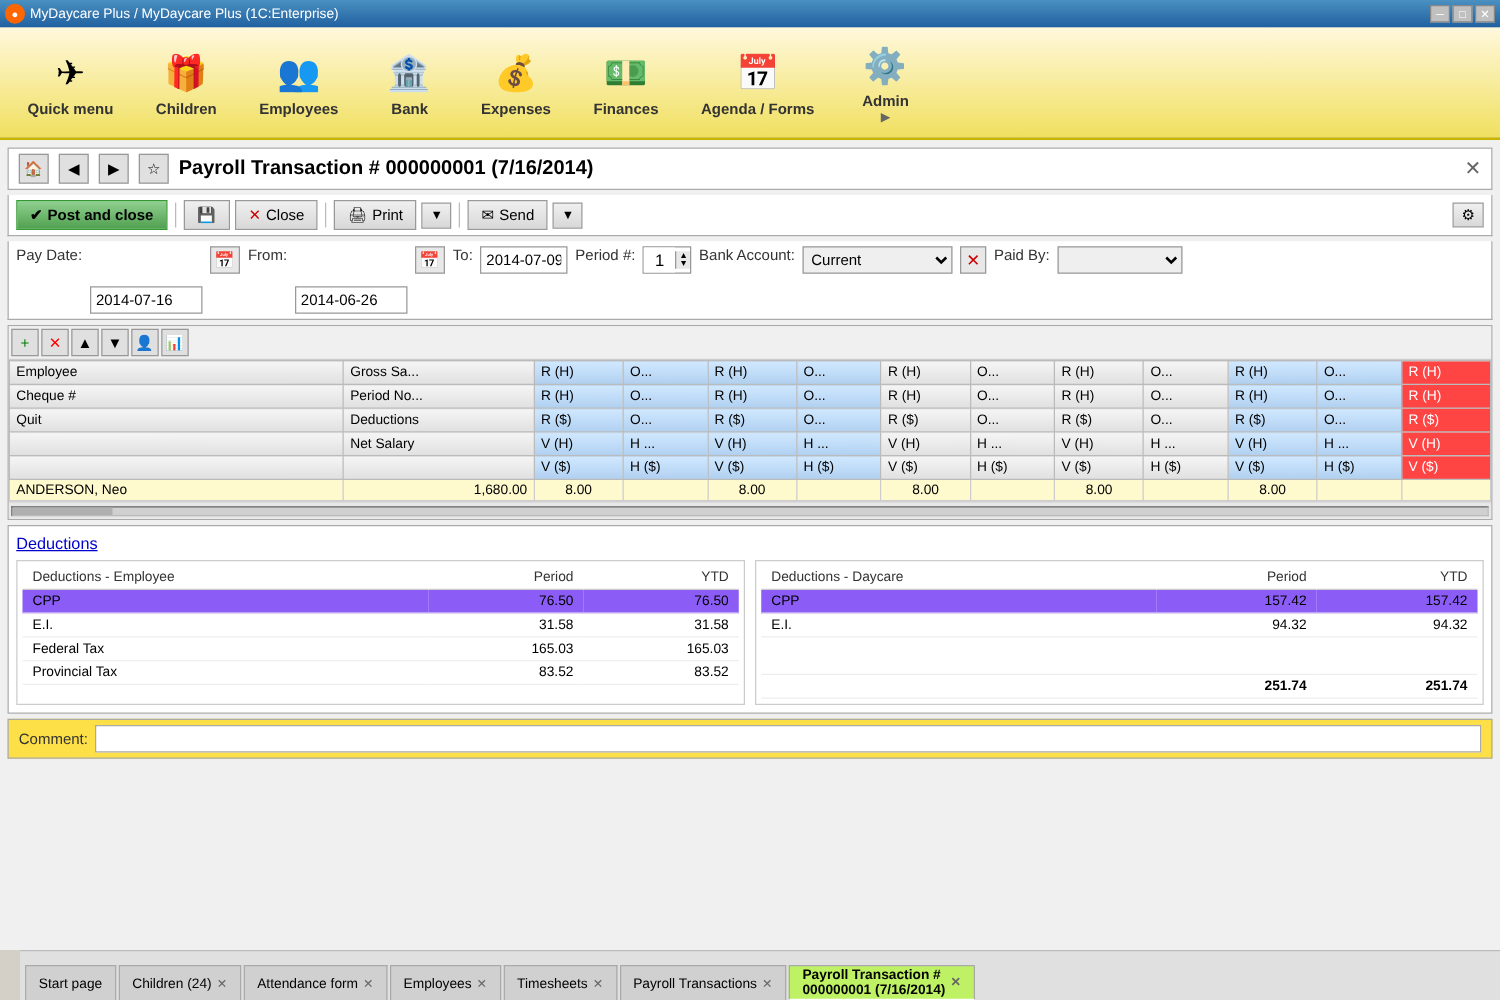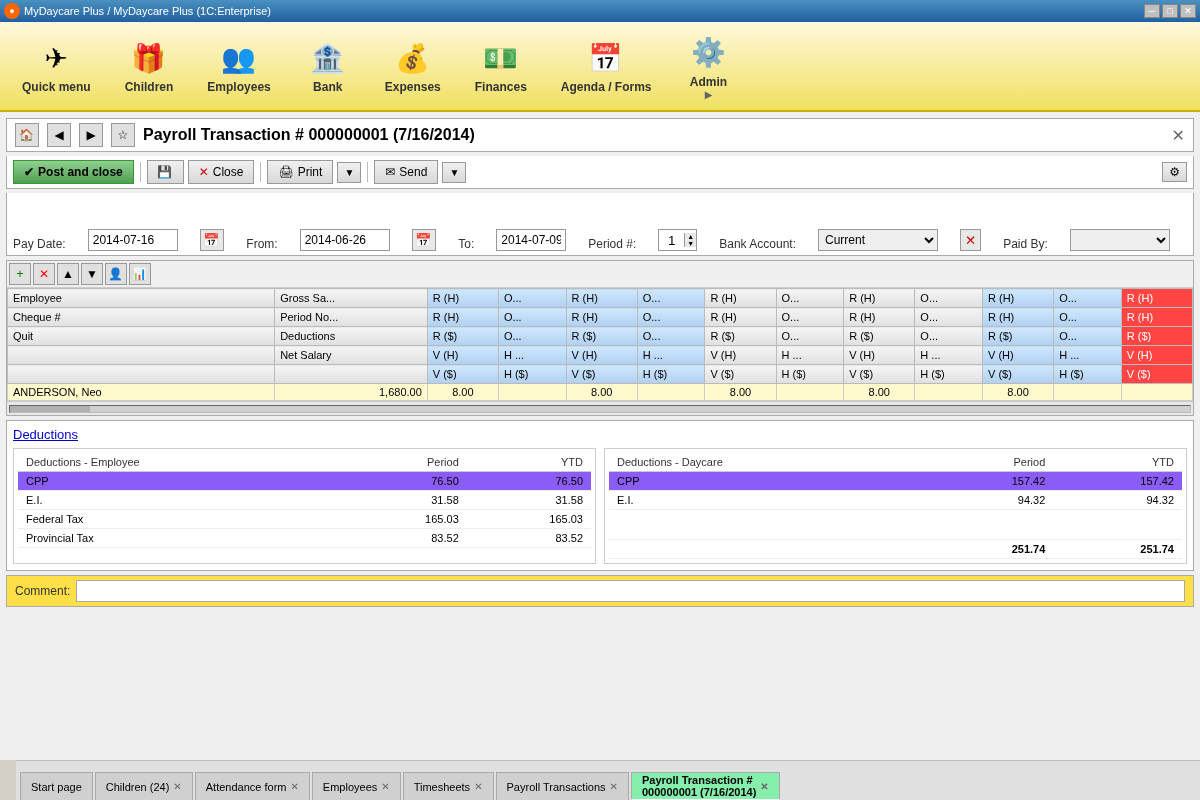--- a/index.html
+++ b/index.html
@@ -102,22 +102,22 @@
       font-size: 10px;
     }
 
     
     .fields-row {
       background: white;
       border: 1px solid #aaa;
       border-top: none;
       padding: 4px 6px;
       display: flex;
-      align-items: flex-end;
-      gap: 22px;
+      align-items: flex-start;
+      gap: 6px;
       margin-bottom: 4px;
       font-size: 12px;
     }
     .field-label { color: #333; }
     .field-input {
       border: 1px solid #999;
       padding: 2px 4px;
       height: 22px;
       font-size: 12px;
     }
@@ -245,21 +245,21 @@
       padding: 4px 10px;
       cursor: pointer;
       display: flex;
       align-items: center;
       gap: 4px;
       font-size: 11px;
       height: 28px;
       margin-right: 2px;
     }
     .tab.active {
-      background: #86efac;
+      background: #bef264;
       border-bottom: 1px solid white;
       z-index: 1;
       font-weight: bold;
     }
     .tab-close { color: #666; font-size: 10px; cursor: pointer; }
 
     
     .sep { width: 1px; height: 20px; background: #bbb; margin: 0 2px; }
   </style>
 </head>

